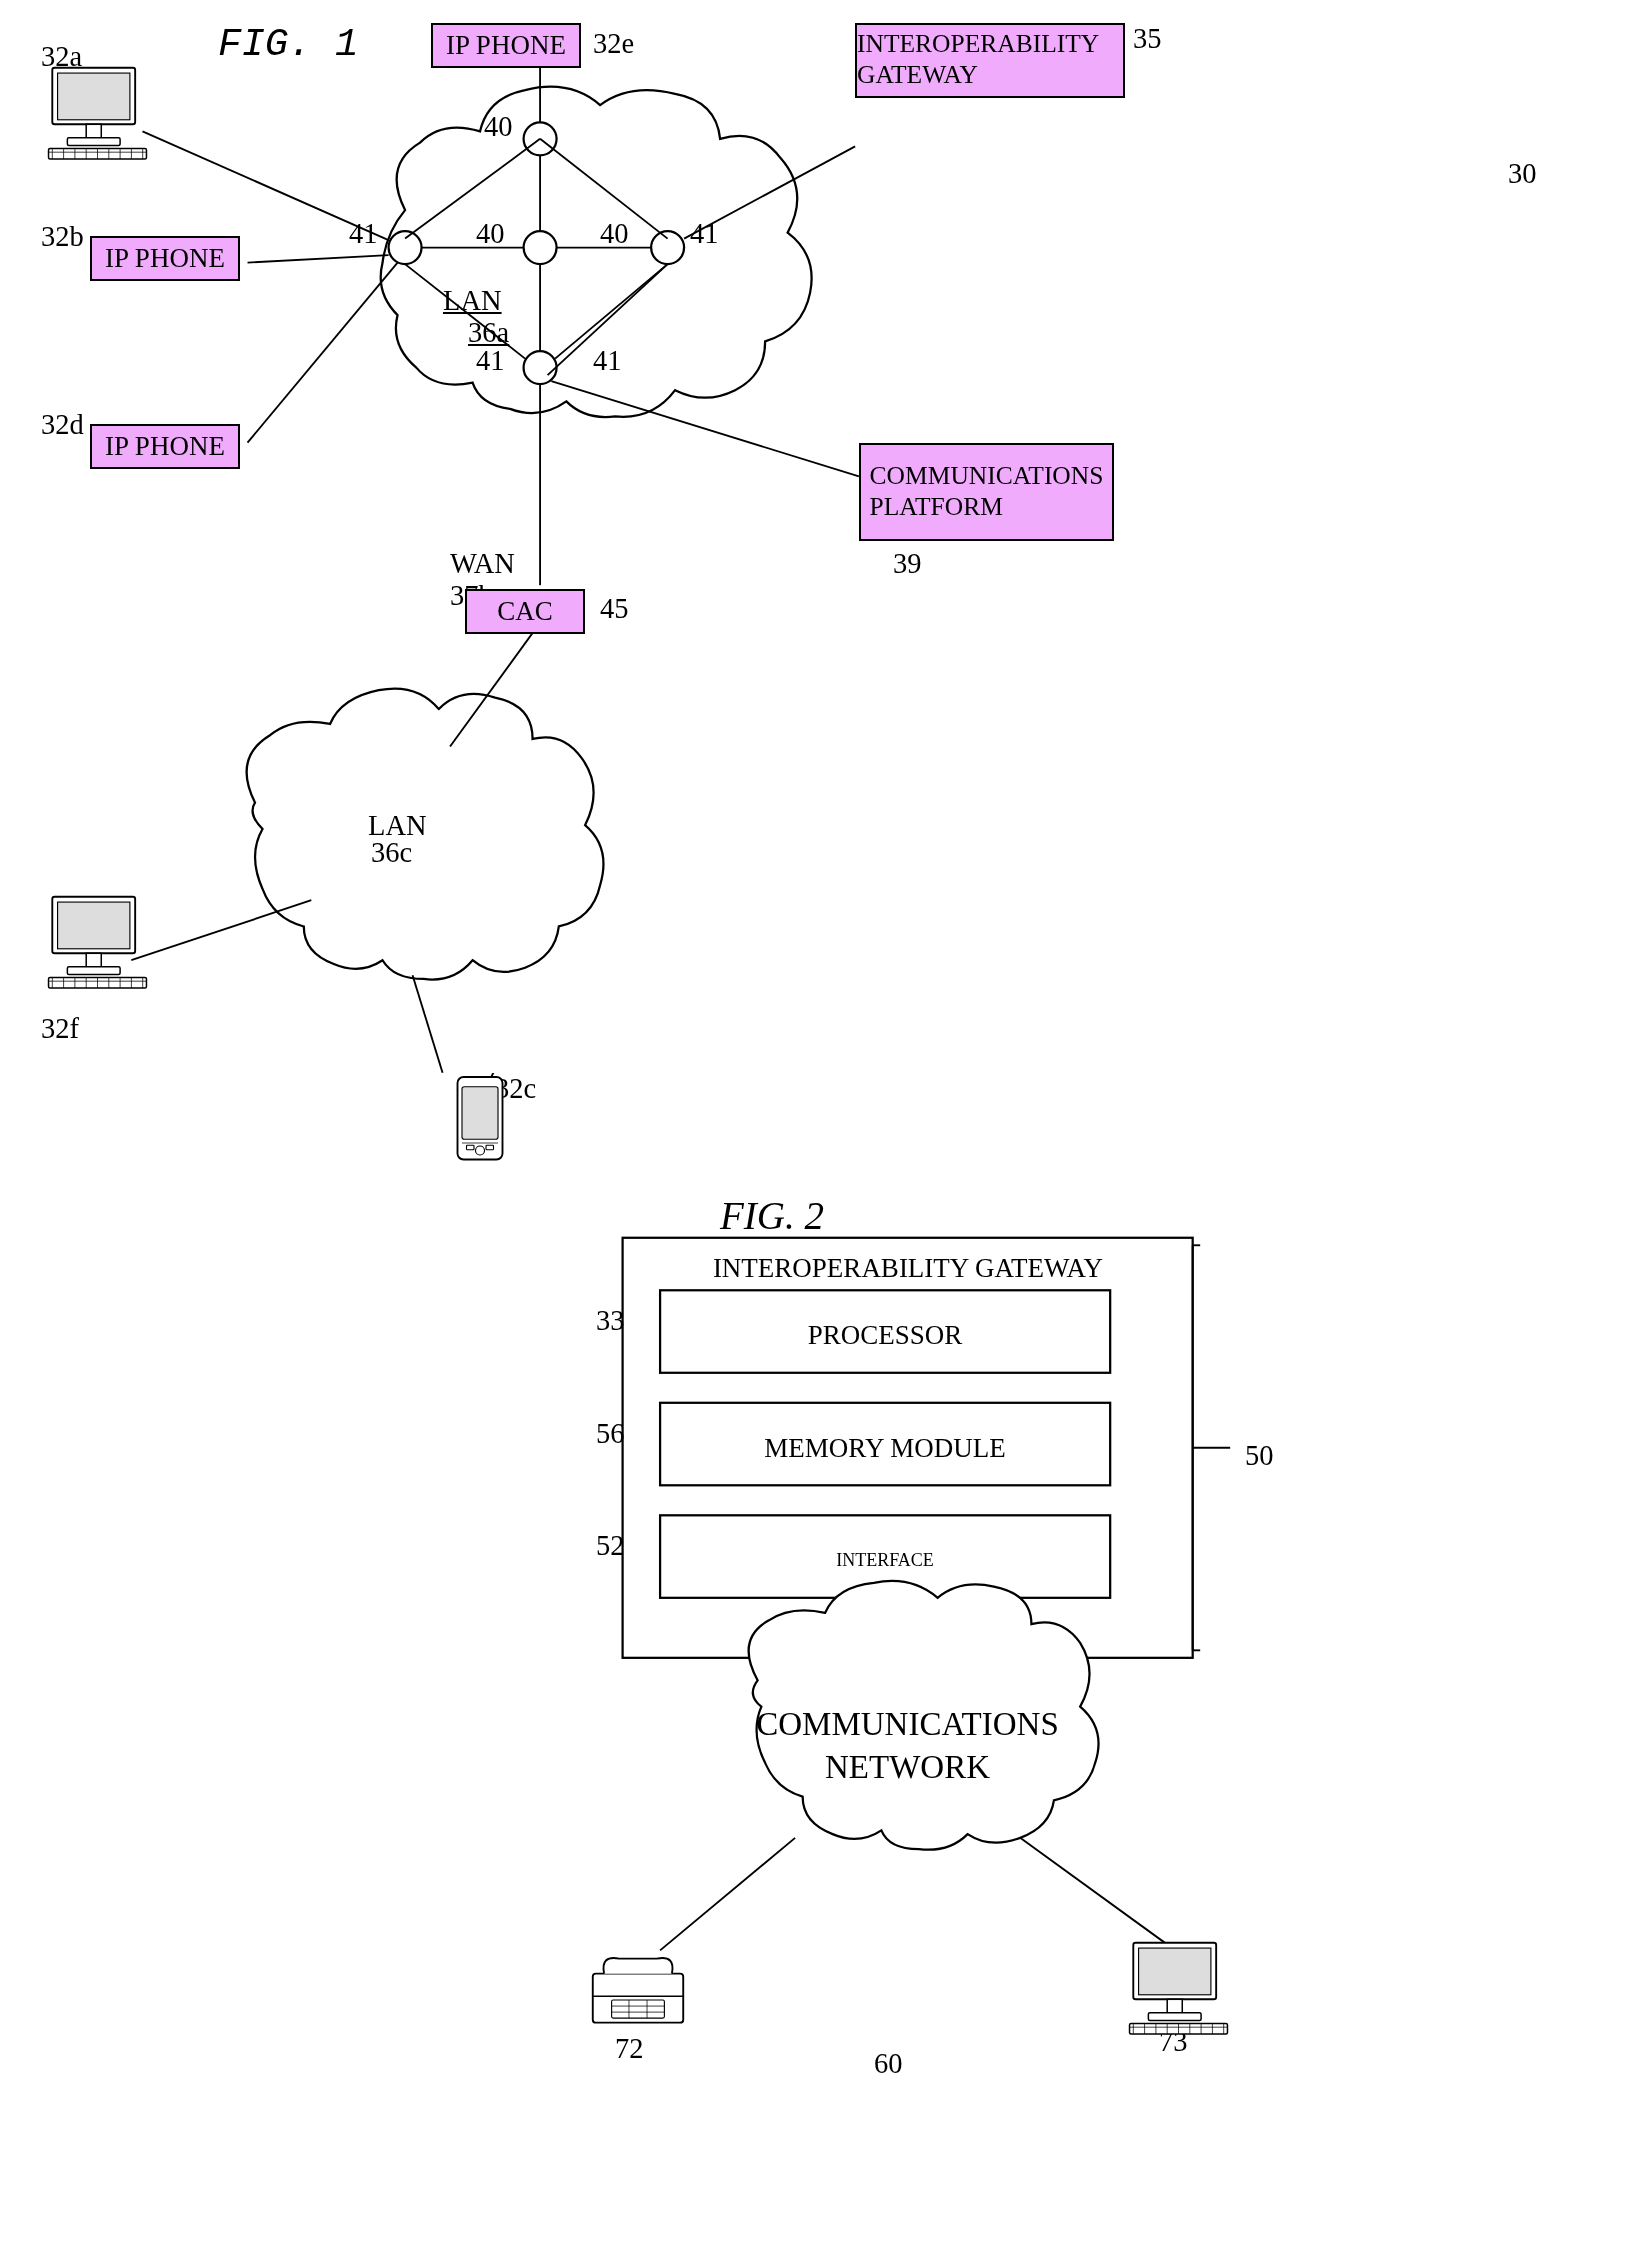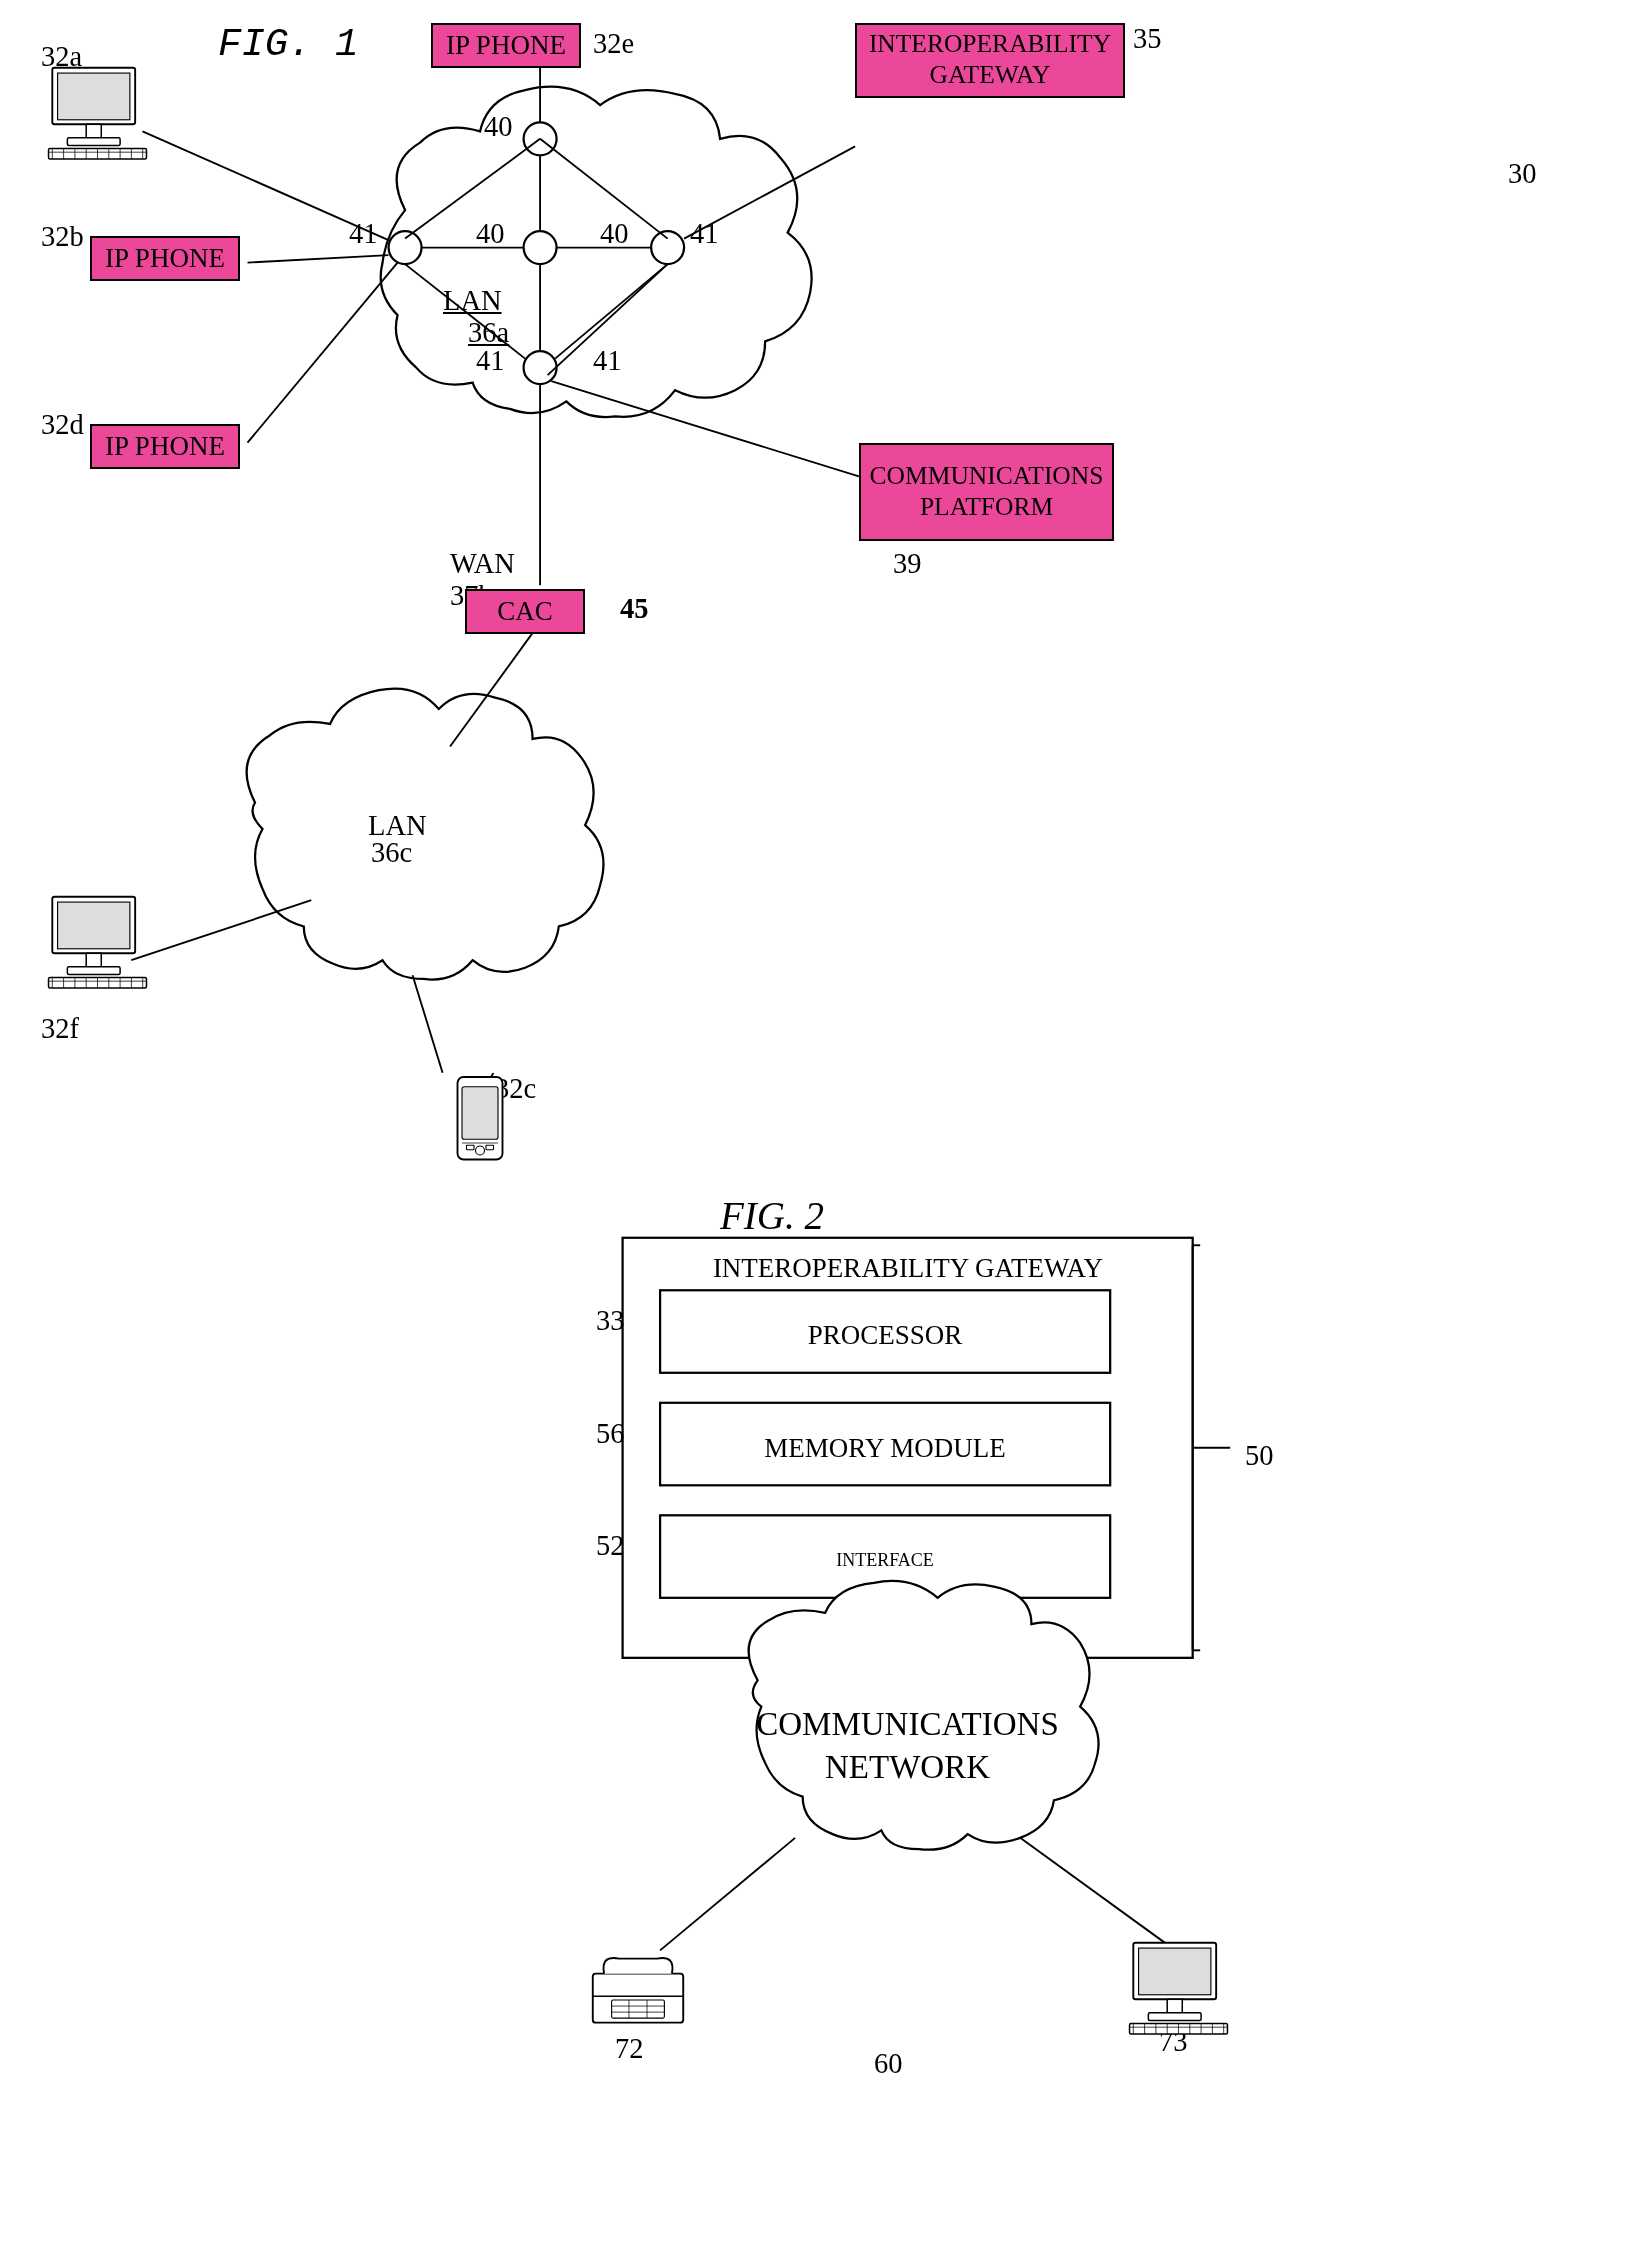--- a/index.html
+++ b/index.html
@@ -34,24 +34,24 @@
       font-style: normal;
     }
 
     
     .box {
       position: absolute;
       border: 2.3px solid #000;
       display: flex;
       align-items: center;
       justify-content: center;
-      text-align: center;
+      text-align: left;
       font-size: 27px;
       line-height: 1.2;
-      background: #ec4899;
+      background: #f0abfc;
     }
 
     
     .svg-overlay {
       position: absolute;
       top: 0;
       left: 0;
       width: 1636px;
       height: 2261px;
       pointer-events: none;
@@ -273,21 +273,21 @@
 PLATFORM</div>
   <div class="label" style="top:548px; left:893px;">39</div>
 
   <div class="label" style="top:548px; left:450px;">
     <span>WAN</span>
     <br>
     <span>37b</span>
   </div>
 
   <div class="box" style="top:589px; left:465px; width:120px; height:45px;">CAC</div>
-  <div class="label" style="top:593px; left:620px;font-weight:bold;">45</div>
+  <div class="label" style="top:593px; left:600px;">45</div>
 
   <div class="label" style="top:810px; left:368px;">LAN</div>
   <div class="label" style="top:837px; left:371px;">36c</div>
 
   <div class="label" style="top:1013px; left:41px;">32f</div>
   <div class="computer-icon" style="top:893px; left:41px;">
     <svg width="113" height="98" viewBox="0 0 150 130" xmlns="http://www.w3.org/2000/svg">
       <rect x="15" y="5" width="110" height="75" rx="3" fill="white" stroke="black" stroke-width="2.5"></rect>
       <rect x="22" y="12" width="96" height="62" fill="#ddd" stroke="black" stroke-width="1.5"></rect>
       <rect x="60" y="80" width="20" height="18" fill="white" stroke="black" stroke-width="2"></rect>

